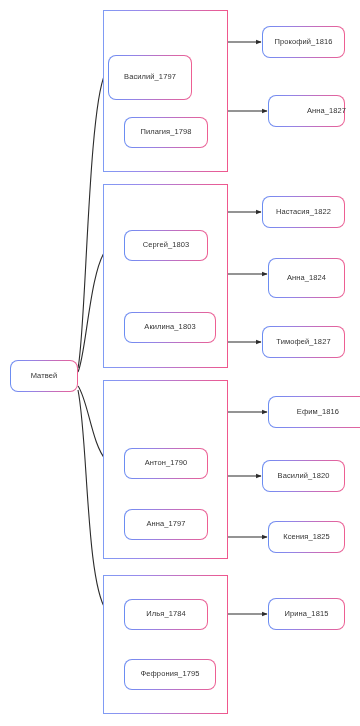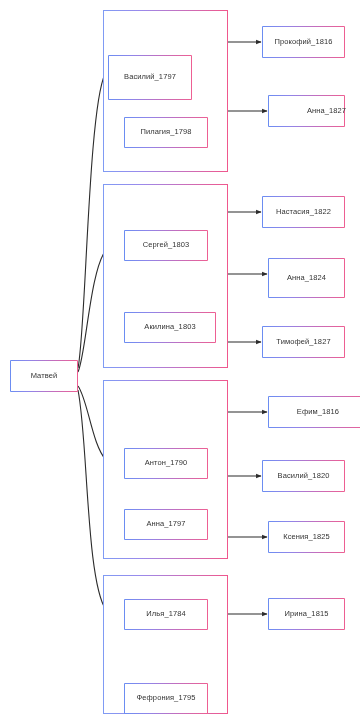--- a/index.html
+++ b/index.html
@@ -26,21 +26,21 @@
     width: 360px;
     height: 726px;
     pointer-events: none;
   }
   
   .node {
     position: absolute;
     box-sizing: border-box;
     background: #ffffff;
     border: 1px solid transparent;
-    border-radius: 1px;
+    border-radius: 8px;
     background-image:
       linear-gradient(#ffffff, #ffffff),
       linear-gradient(90deg, #6b8df2 0%, #8f86ea 28%, #c16fc0 62%, #ee5f92 100%);
     background-origin: border-box;
     background-clip: padding-box, border-box;
     display: flex;
     align-items: center;
     justify-content: center;
     text-align: center;
   }
@@ -163,21 +163,21 @@
   </div>
   <div class="node" style="left:268px; top:521px; width:77px; height:32px;">
     <span class="node-label">Ксения_1825</span>
   </div>
 
   <div class="family-group" style="left:103px; top:575px; width:125px; height:139px;"></div>
 
   <div class="node" style="left:124px; top:599px; width:84px; height:31px;">
     <span class="node-label">Илья_1784</span>
   </div>
-  <div class="node" style="left:124px; top:659px; width:84px; height:31px;margin-top:24px;">
+  <div class="node" style="left:124px; top:659px; width:92px; height:31px;">
     <span class="node-label">Фефрония_1795</span>
   </div>
 
   <div class="node" style="left:268px; top:598px; width:77px; height:32px;">
     <span class="node-label">Ирина_1815</span>
   </div>
 
 </div>
 
 </body></html>

